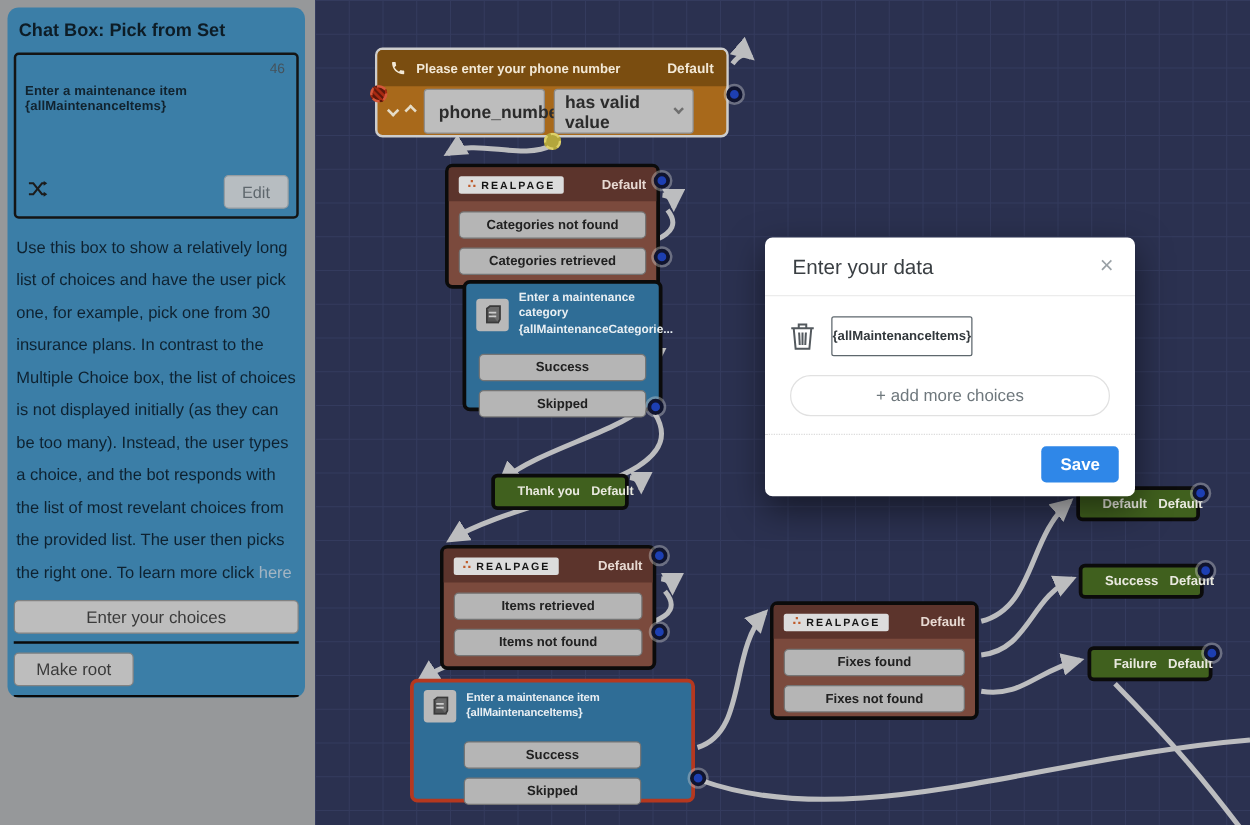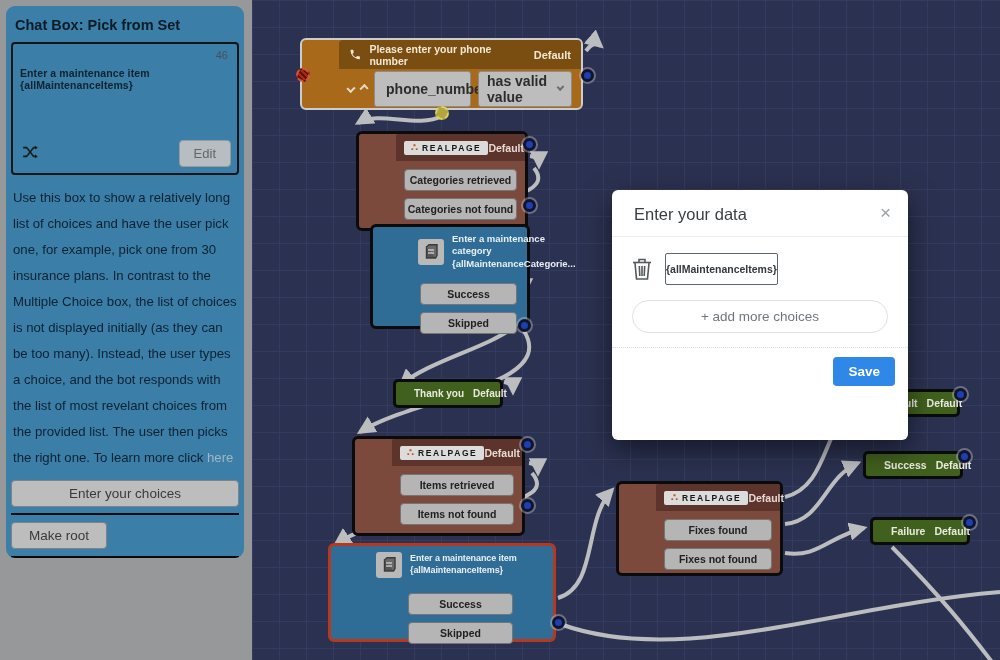--- a/index.html
+++ b/index.html
@@ -24,21 +24,21 @@
   .circ-chev { width:17px; height:17px; border:1.8px solid #161616; border-radius:50%; position:relative; flex:0 0 auto; }
   .chev { display:inline-block; width:7px; height:7px; border-right:2px solid #161616; border-bottom:2px solid #161616; transform:rotate(45deg); }
   .circ-chev .chev { position:absolute; left:3.5px; top:2px; width:6px; height:6px; }
 
   
   .canvas { position:absolute; left:252px; top:0; width:748px; height:660px; background-color:#2b3150;
     background-image:linear-gradient(#343b5e 1px,transparent 1px),linear-gradient(90deg,#343b5e 1px,transparent 1px);
     background-size:27px 27px; }
   .edges { position:absolute; inset:0; pointer-events:none; }
 
-  .node { position:absolute; border-radius:6px;padding-left:37px; }
+  .node { position:absolute; border-radius:6px; }
   
   .n-orange { border:2px solid #cdcdcd; background:#a8691b; }
   .n-orange .hd { height:29px; background:#7a4d10; border-radius:4px 4px 0 0; display:flex; align-items:center; gap:8px; padding:0 10px; }
   .n-orange .hd .t { font-size:10.5px; font-weight:600; color:#f2e8d6; }
   .n-orange .hd .badge { margin-left:auto; font-size:11px; font-weight:600; color:#f2e8d6; }
   .n-orange .bd { height:39px; display:flex; align-items:center; gap:7px; padding:0 9px; }
   .chev-lt { width:7px; height:7px; border-right:2px solid #e5dcc8; border-bottom:2px solid #e5dcc8; }
   .dn { transform:rotate(45deg); } .up { transform:rotate(-135deg); }
   .obox { background:#bdbdbd; border:1px solid #8d8d8d; border-radius:3px; height:36px; font-size:14px; font-weight:700; color:#2c2c2c; display:flex; align-items:center; }
   .obox.inp { width:97px; padding-left:11px; }
@@ -67,21 +67,21 @@
   .n-green { border:3px solid #0b0b0b; background:#40601e; border-radius:5px; display:flex; align-items:center; gap:9px; padding:0 9px; }
   .n-green .lbl,.n-green .badge { font-size:10.5px; font-weight:600; color:#e9e9df; white-space:nowrap; }
 
   
   .port { position:absolute; border-radius:50%; }
   .p-blue { width:13px; height:13px; background:#1d3fb2; border:3px solid #10142e; box-shadow:0 0 0 2px rgba(205,205,205,.4); }
   .p-red { width:14px; height:14px; background:repeating-linear-gradient(45deg,#a92a12 0 2px,#5d170a 2px 4px); border:2px dashed #d4563a; }
   .p-yellow { width:14px; height:14px; background:#b3a63c; border:2px dashed #ddd06a; }
 
   
-  .modal { position:absolute; left:612px; top:190px; width:296px; height:250px; background:#fff; border-radius:6px; box-shadow:0 10px 28px rgba(0,0,0,.5); z-index:50; }
+  .modal { position:absolute; left:612px; top:190px; width:296px; height:207px; background:#fff; border-radius:6px; box-shadow:0 10px 28px rgba(0,0,0,.5); z-index:50; }
   .modal .mhd { position:relative; padding:15px 22px 12px; }
   .modal .mtitle { font-size:16.5px; color:#3a3f43; font-weight:500; }
   .modal .mclose { position:absolute; right:17px; top:12px; font-size:19px; color:#9aa1a6; cursor:pointer; }
   .modal .mdiv { border-top:1px solid #ececec; }
   .modal .mbody { padding:16px 20px 0; }
   .modal .crow { display:flex; align-items:center; gap:13px; }
   .modal .choice { border:1px solid #5e676d; border-radius:2px; padding:9px 0; font-size:10.5px; font-weight:700; color:#32383c; }
   .modal .addmore { margin:15px 0 0; border:1.5px solid #e1e1e1; border-radius:18px; padding:8px; text-align:center; color:#6e777c; font-size:13.5px; cursor:pointer; }
   .modal .mfoot { margin-top:14px; border-top:1px dotted #dcdcdc; padding:9px 13px; text-align:right; }
   .modal .msave { display:inline-block; background:#2f87e8; color:#fff; border-radius:4px; padding:7px 15px; font-size:13.5px; font-weight:600; cursor:pointer; }
@@ -141,22 +141,22 @@
 
     <div class="node n-rp" style="left:104px; top:131px; width:172px; height:100px;">
       <div class="hd">
         <span class="rp-logo">
           <span class="dots">∴</span>
           <span class="word">REALPAGE</span>
         </span>
         <span class="badge">Default</span>
       </div>
       <div class="rows">
+        <div class="rowbtn">Categories not found</div>
         <div class="rowbtn">Categories retrieved</div>
-        <div class="rowbtn">Categories not found</div>
       </div>
     </div>
 
     <div class="node n-blue" style="left:118px; top:224px; width:160px; height:105px;">
       <div class="hd">
         <span class="iconbox">
           <svg width="14" height="16" viewBox="0 0 14 16">
               <g stroke="#3a3a3a" stroke-width="1.4" fill="#555">
                 <rect x="2.5" y="3" width="9" height="11"></rect>
                 <path d="M2.5 3 L5 .8 L13 .8 L13 11.5 L11.5 14" fill="#6a6a6a"></path>

